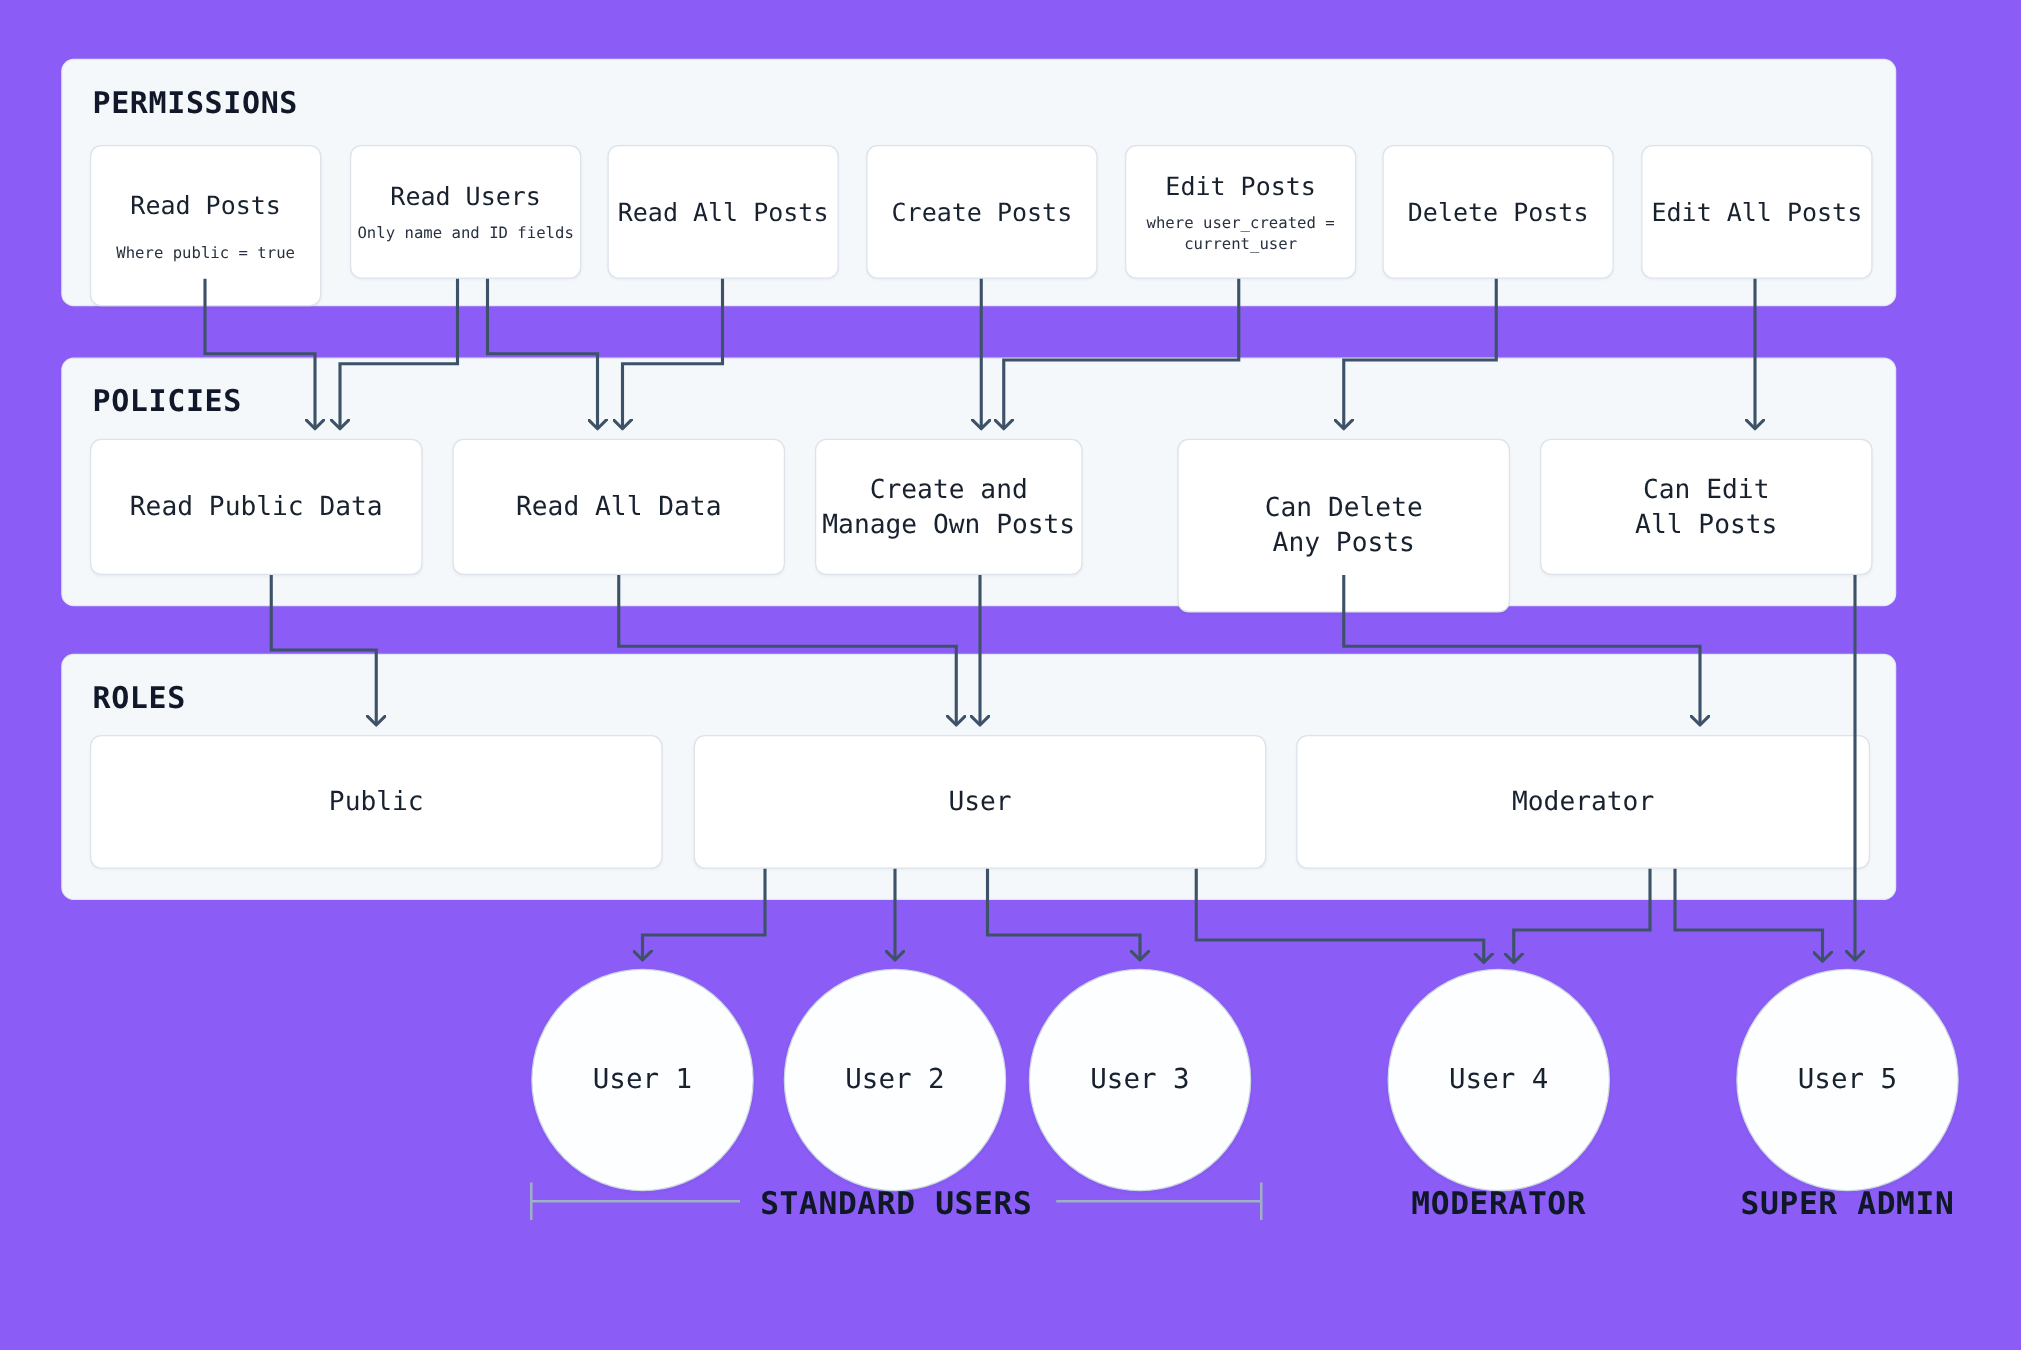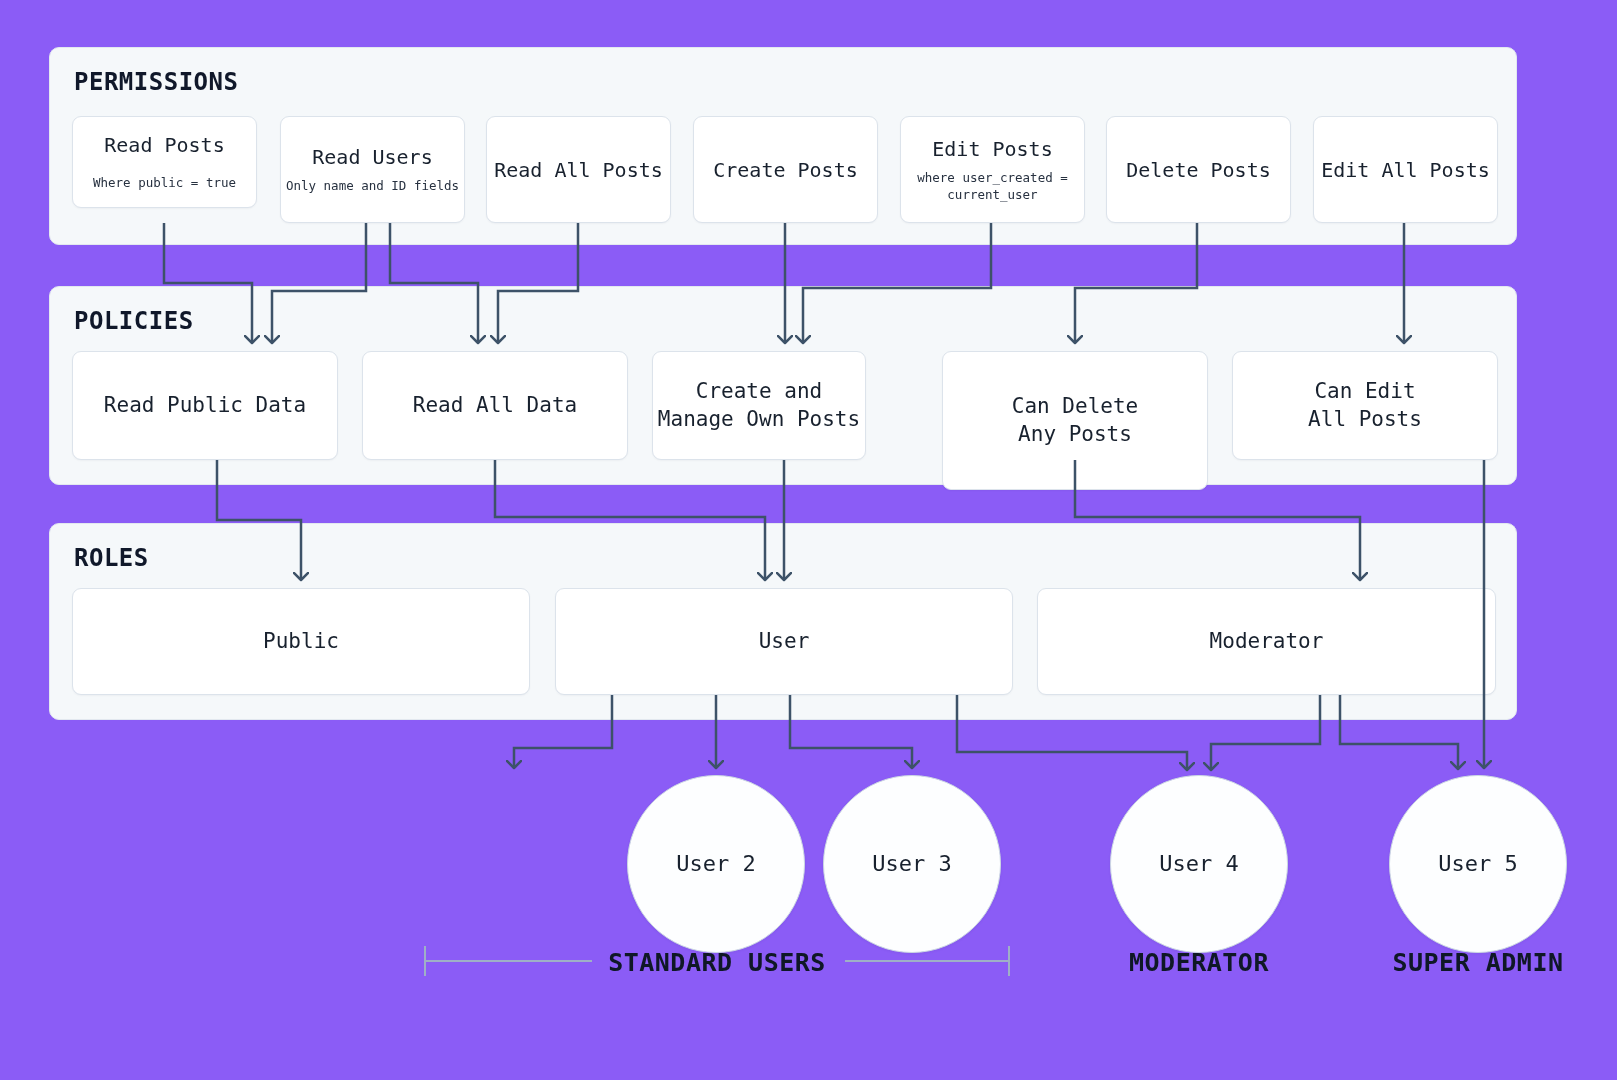--- a/index.html
+++ b/index.html
@@ -63,21 +63,21 @@
   <section class="panel" style="top:47px;height:198px;">
     <h2 class="panel-title">PERMISSIONS</h2>
   </section>
   <section class="panel" style="top:286px;height:199px;">
     <h2 class="panel-title">POLICIES</h2>
   </section>
   <section class="panel" style="top:523px;height:197px;">
     <h2 class="panel-title">ROLES</h2>
   </section>
 
-  <div class="node permission" style="left:72px;top:116px;width:185px;height:92px;gap:16px;">
+  <div class="node permission" style="left:72px;top:116px;width:185px;height:129px;gap:16px;">
     <div class="node-label">Read Posts</div>
     <div class="node-note">Where public = true</div>
   </div>
   <div class="node permission" style="left:280px;top:116px;width:185px;height:107px;">
     <div class="node-label">Read Users</div>
     <div class="node-note">Only name and ID fields</div>
   </div>
   <div class="node permission" style="left:486px;top:116px;width:185px;height:107px;">
     <div class="node-label">Read All Posts</div>
   </div>
@@ -118,20 +118,23 @@
   <div class="node role" style="left:72px;top:588px;width:458px;height:107px;">
     <div class="node-label">Public</div>
   </div>
   <div class="node role" style="left:555px;top:588px;width:458px;height:107px;">
     <div class="node-label">User</div>
   </div>
   <div class="node role" style="left:1037px;top:588px;width:459px;height:107px;">
     <div class="node-label">Moderator</div>
   </div>
 
+  <div class="user-circle" style="left:425px;top:775px;">
+    <div class="node-label">User 1</div>
+  </div>
   <div class="user-circle" style="left:627px;top:775px;">
     <div class="node-label">User 2</div>
   </div>
   <div class="user-circle" style="left:823px;top:775px;">
     <div class="node-label">User 3</div>
   </div>
   <div class="user-circle" style="left:1110px;top:775px;">
     <div class="node-label">User 4</div>
   </div>
   <div class="user-circle" style="left:1389px;top:775px;align-items:center;">

